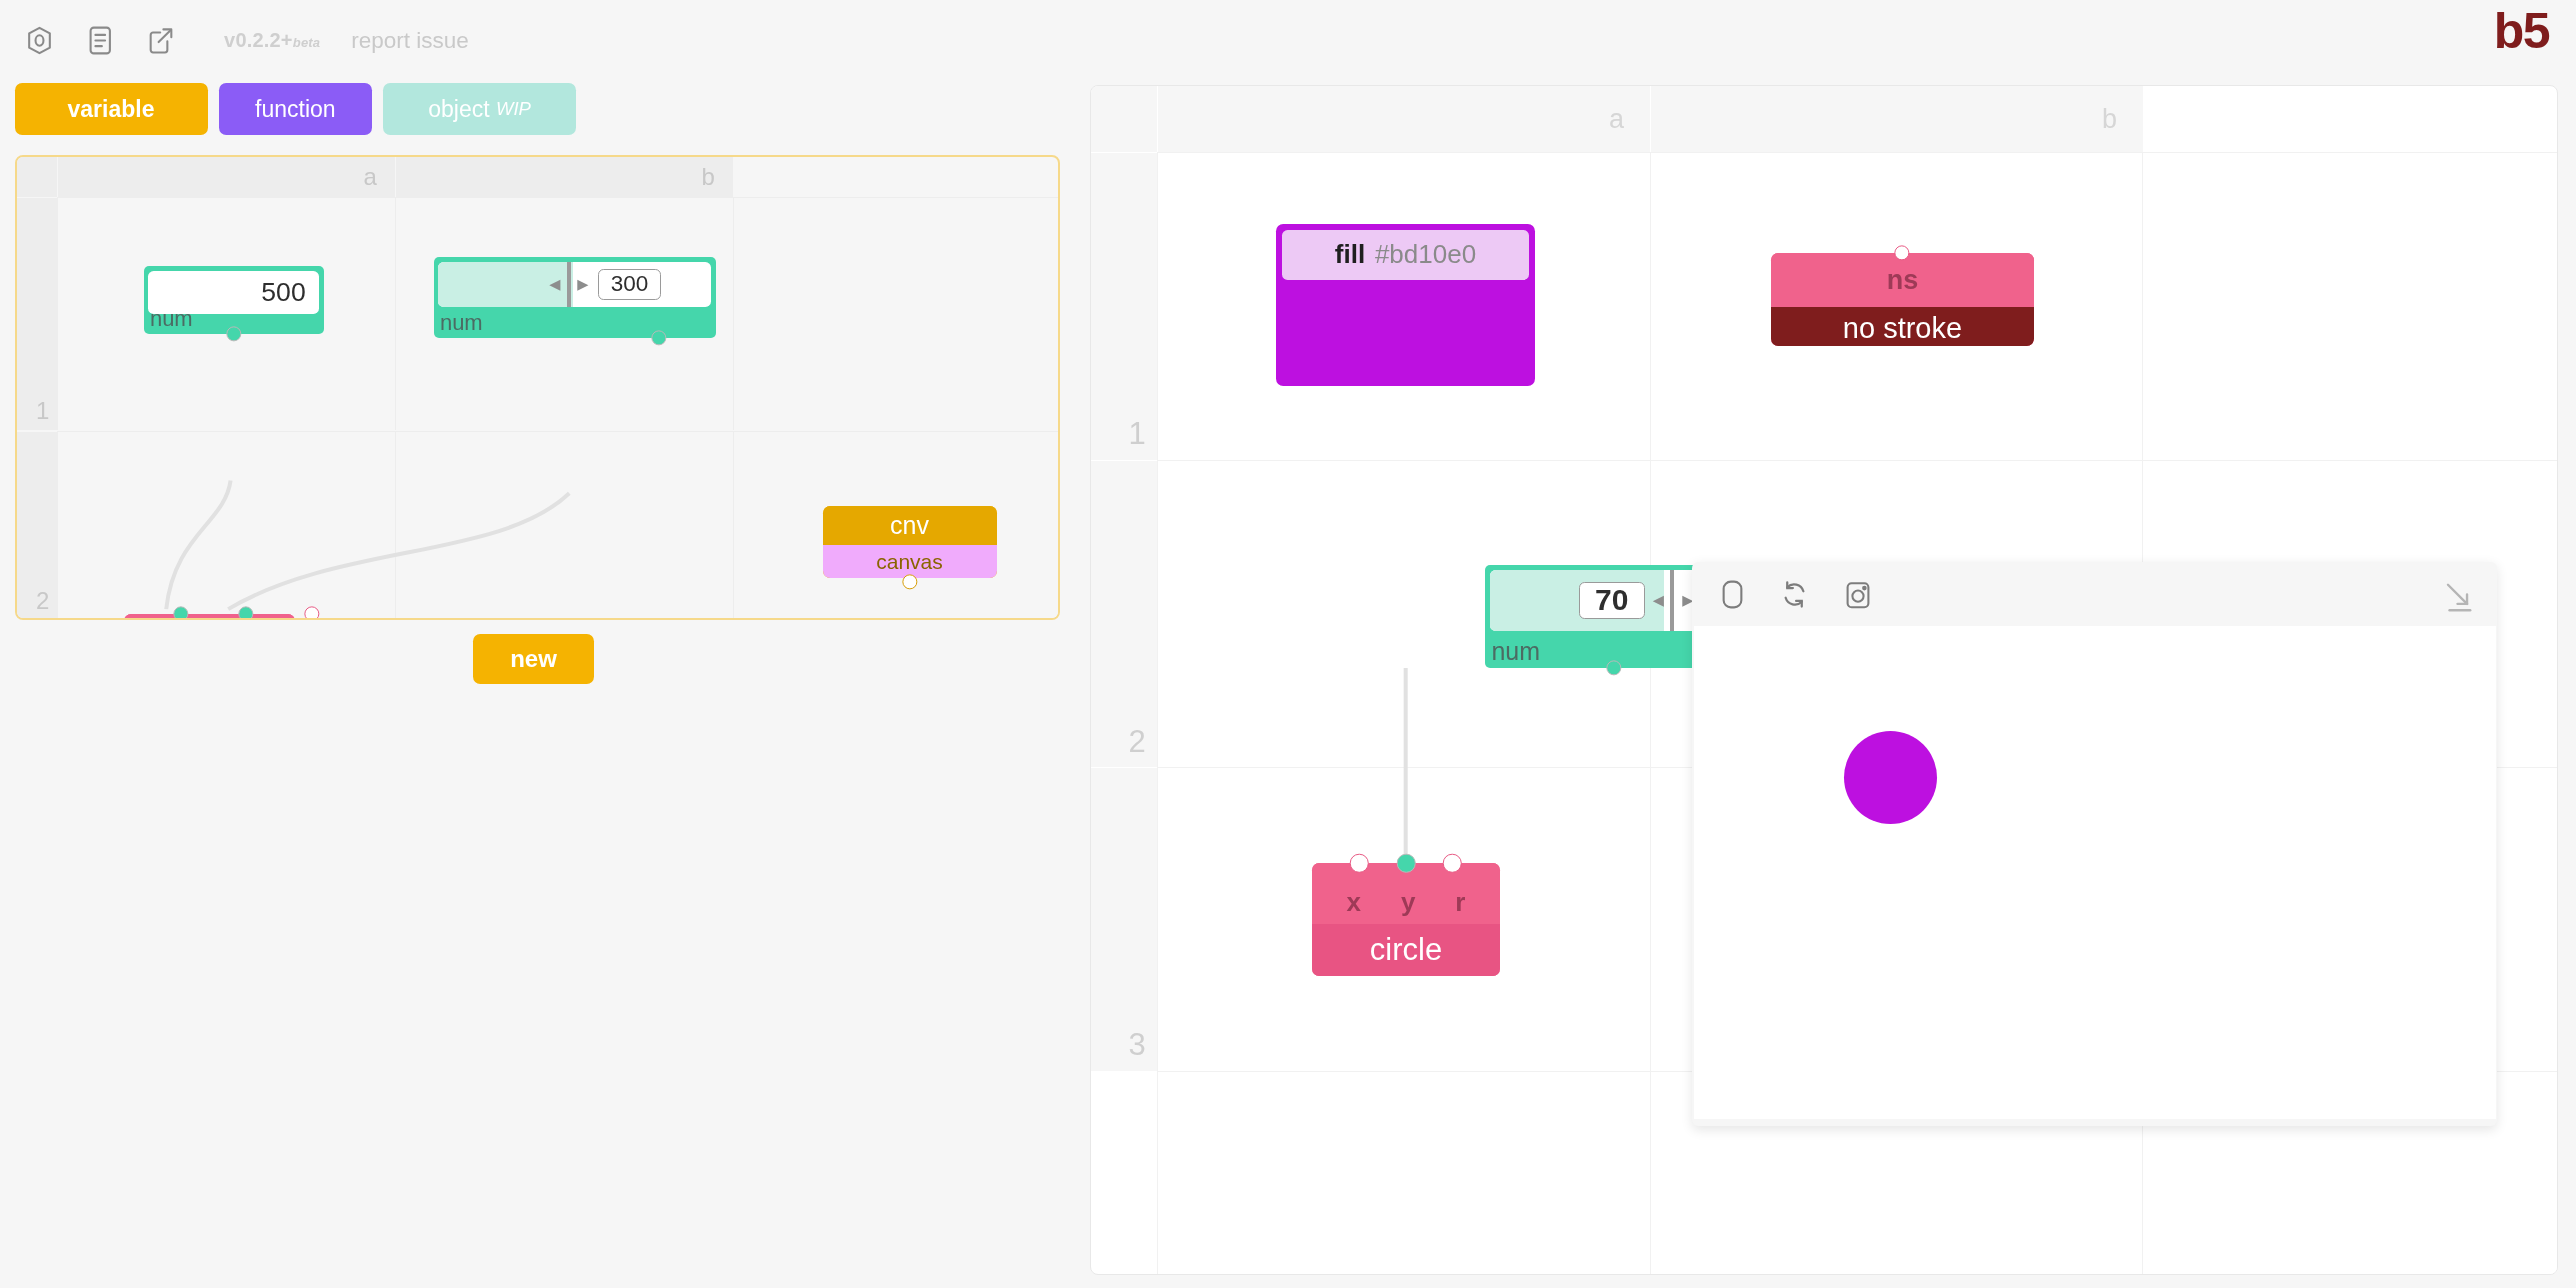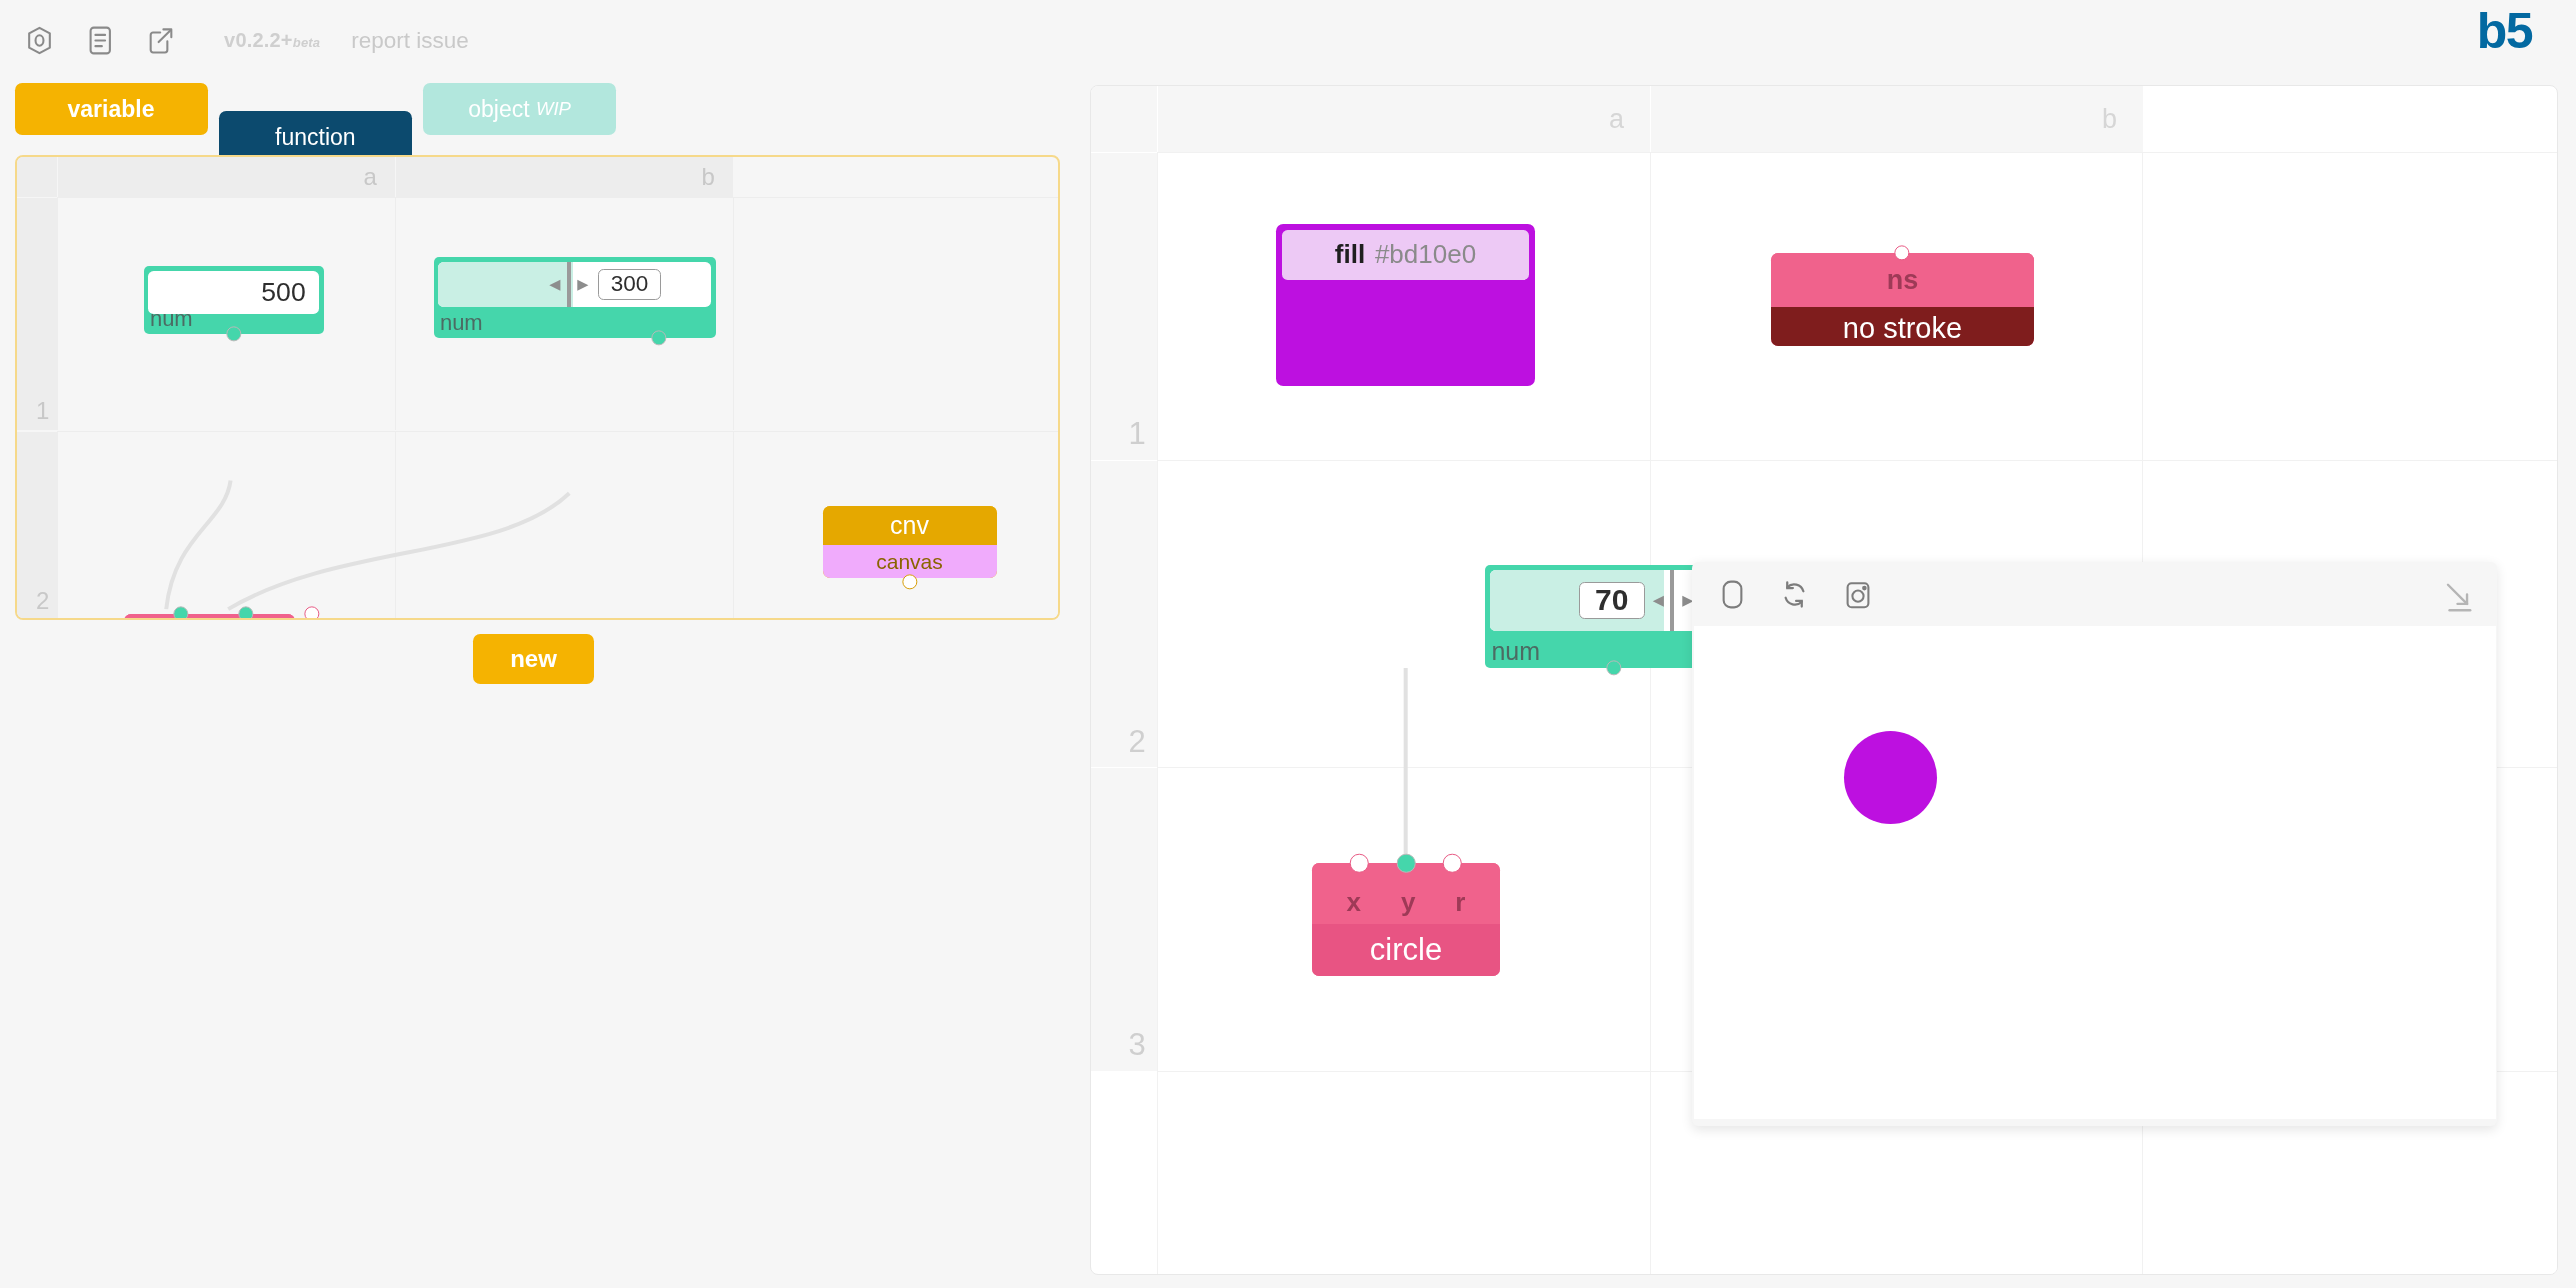--- a/index.html
+++ b/index.html
@@ -23,35 +23,35 @@
   .tb-icon svg { display: block; }
   #version {
     margin-left: 42px; font-size: 20px; color: #cfcfcf; font-weight: 700;
     letter-spacing: 0.2px;
   }
   #version .beta { font-size: 13px; font-style: italic; }
   #report-issue {
     margin-left: 31px; font-size: 22.5px; color: #c9c9c9; cursor: pointer;
   }
   #logo {
-    position: absolute; right: 44px; top: 6.4px;
-    font-size: 50px; font-weight: 700; color: #0369a1;
+    position: absolute; right: 27px; top: 6.4px;
+    font-size: 50px; font-weight: 700; color: #7f1d1d;
     letter-spacing: -1.6px; line-height: 1;
   }
 
   
   #tabs { position: absolute; left: 14.5px; top: 83px; display: flex; gap: 11.3px; }
   .tab {
     height: 52px; border-radius: 7.2px;
     display: flex; align-items: center; justify-content: center;
     color: #ffffff; font-size: 23px; cursor: pointer;
     padding: 0 16px;
   }
   .tab-variable { width: 193px; background: #f5b301; font-weight: 700; }
-  .tab-function { width: 193px; background: #0c4a6e; margin-top: 28px; }
+  .tab-function { width: 153px; background: #8b5cf6; }
   .tab-object   { width: 193px; background: #b2e7dd; }
   .tab-object i { font-size: 18.5px; margin-left: 6.4px; font-style: italic; }
 
   
   #left-panel {
     position: absolute; left: 14.5px; top: 155px;
     width: 1045px; height: 465px;
     border: 2.4px solid #f6d98a; border-radius: 8px;
     background: #f6f6f6; overflow: hidden;
   }

